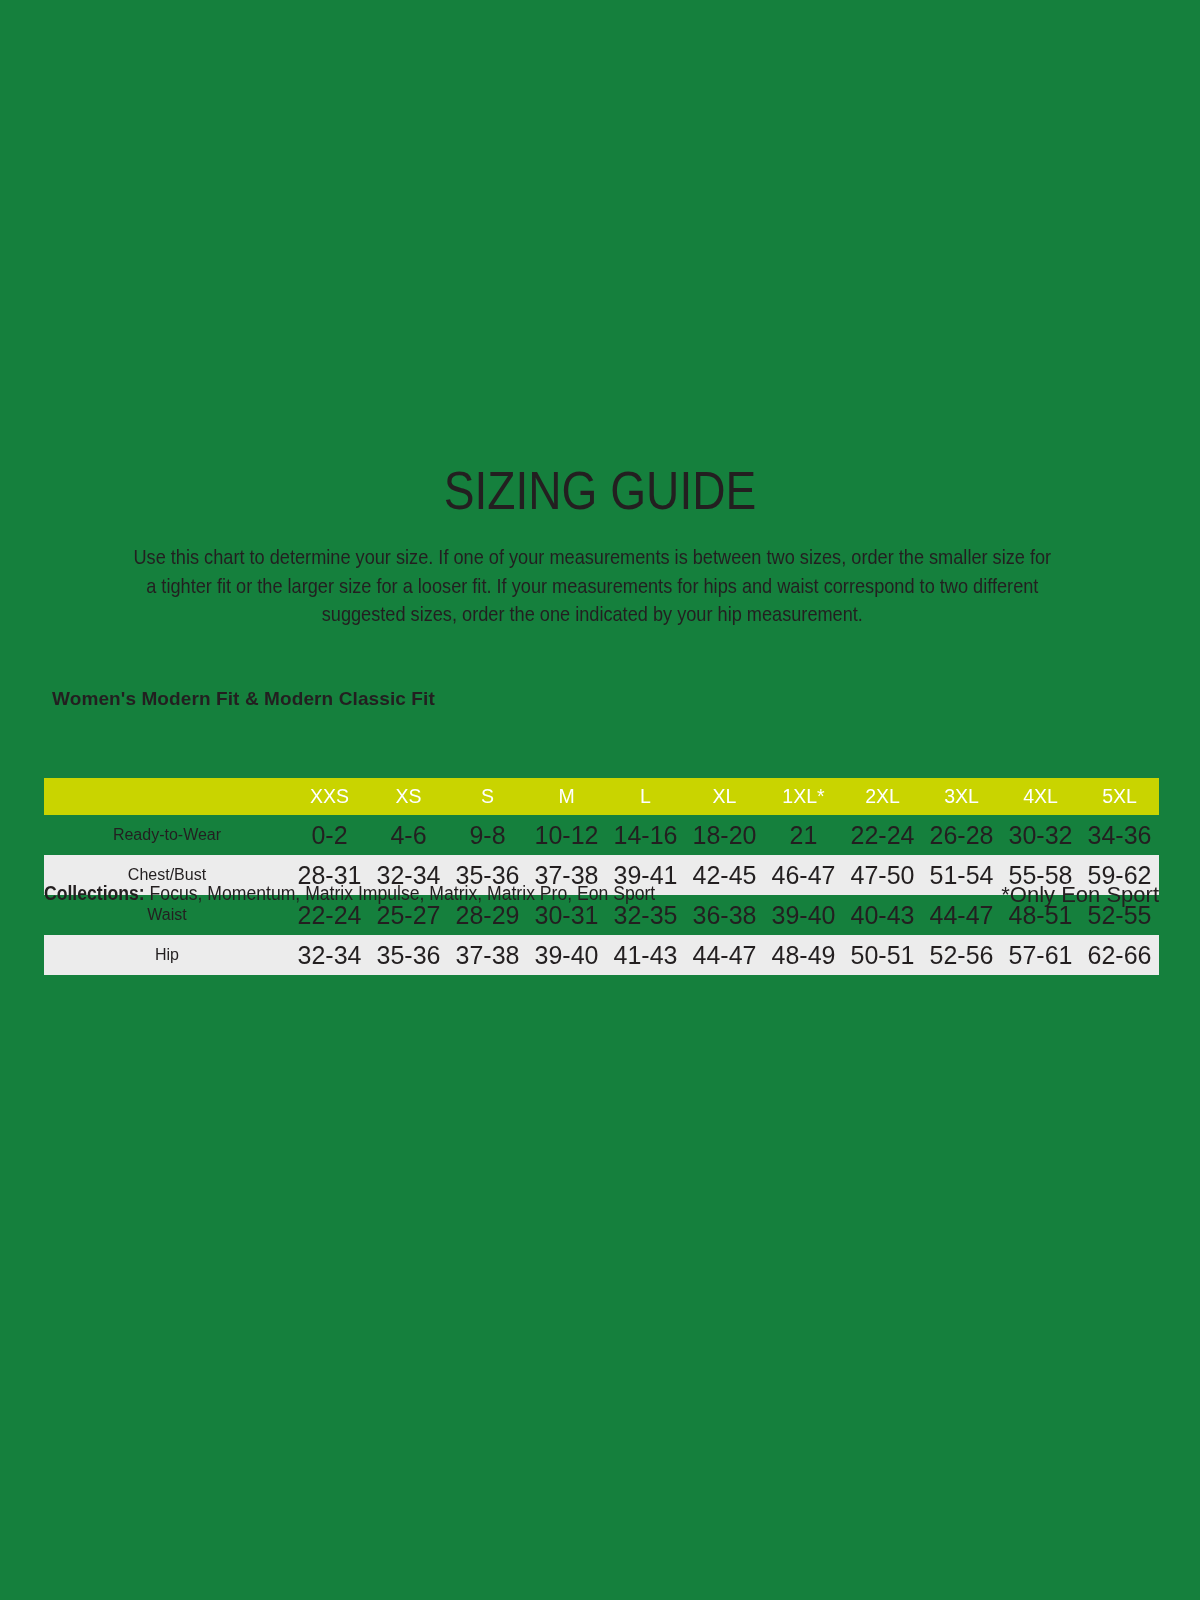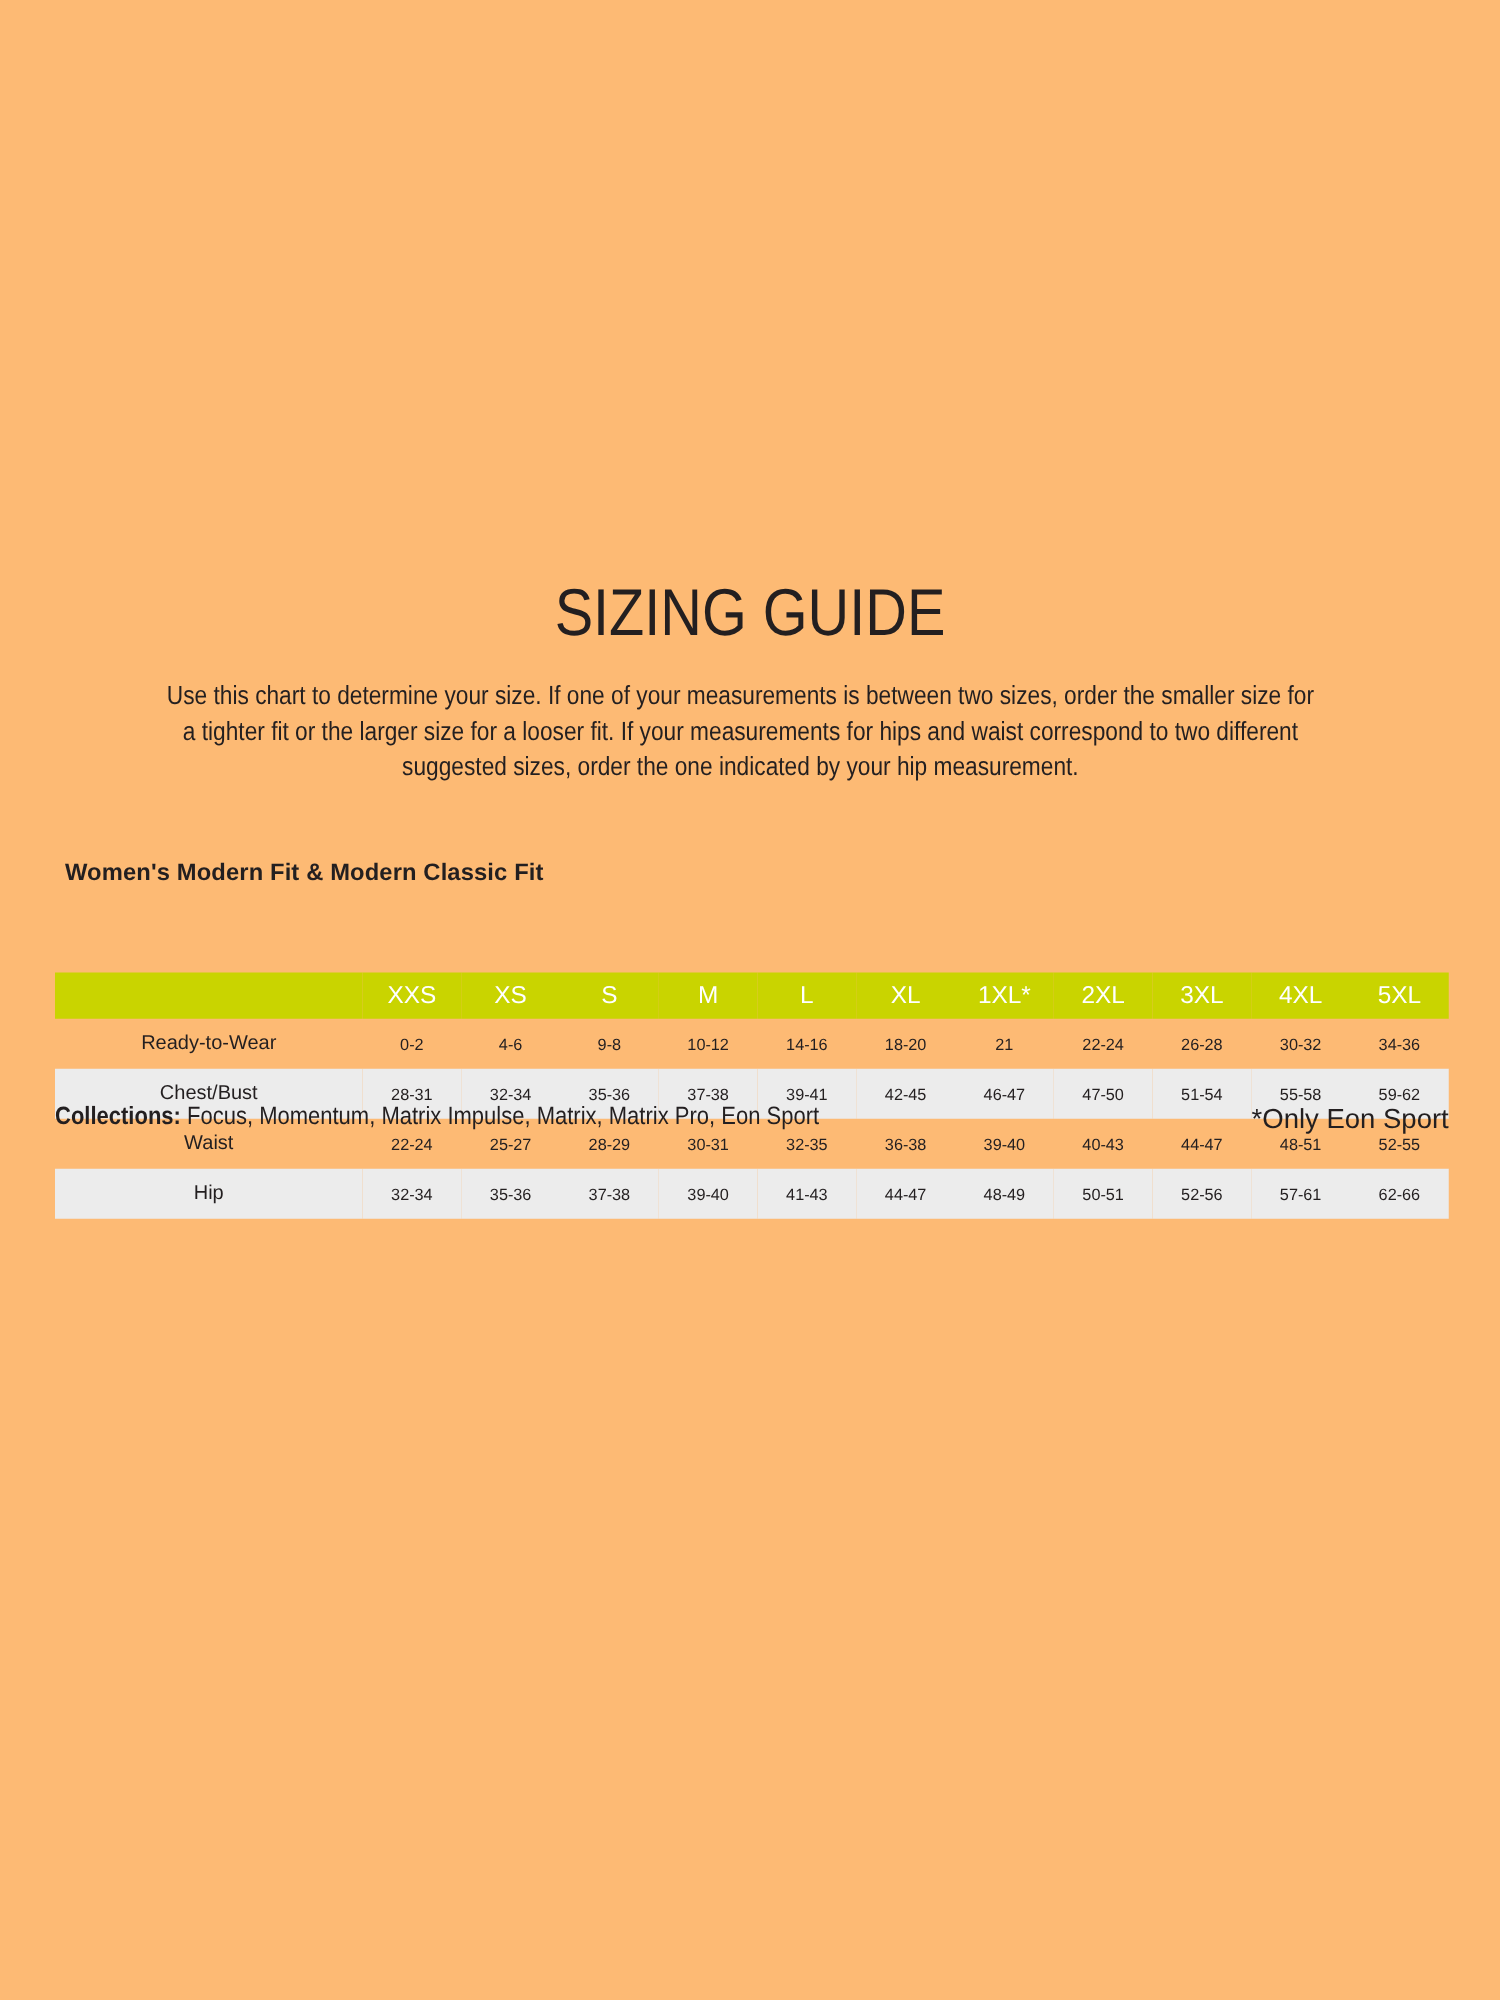--- a/index.html
+++ b/index.html
@@ -18,21 +18,21 @@
     width: 1200px;
     height: 1600px;
     font-family: "Liberation Sans", sans-serif;
     color: var(--ink);
   }
   .page {
     position: relative;
     width: 1200px;
     height: 1600px;
     overflow: hidden;
-    background: #fdba74;
+    background: #15803d;
   }
   .title {
     position: absolute;
     left: 0;
     right: 0;
     top: 460px;
     margin: 0;
     text-align: center;
     font-size: 53px;
     font-weight: 400;
@@ -80,21 +80,21 @@
     font-size: 19.5px;
     text-align: center;
     padding: 0;
     vertical-align: middle;
   }
   .size-table tbody th,
   .size-table tbody td {
     height: 40px;
     text-align: center;
     vertical-align: middle;
-    font-size: 13px;
+    font-size: 25px;
     font-weight: 400;
     padding: 0;
   }
   .size-table tbody th {
     font-size: 16px;
     font-weight: 400;
   }
   .size-table tbody tr:nth-child(even) { background: var(--stripe); }
   .footer {
     position: absolute;

